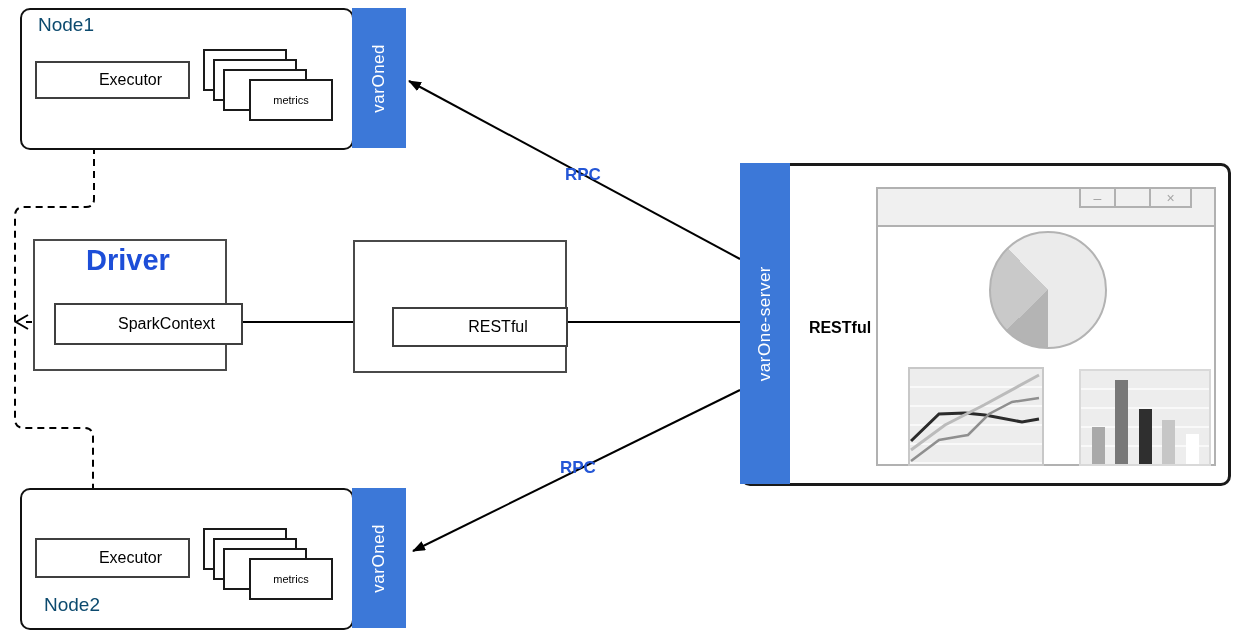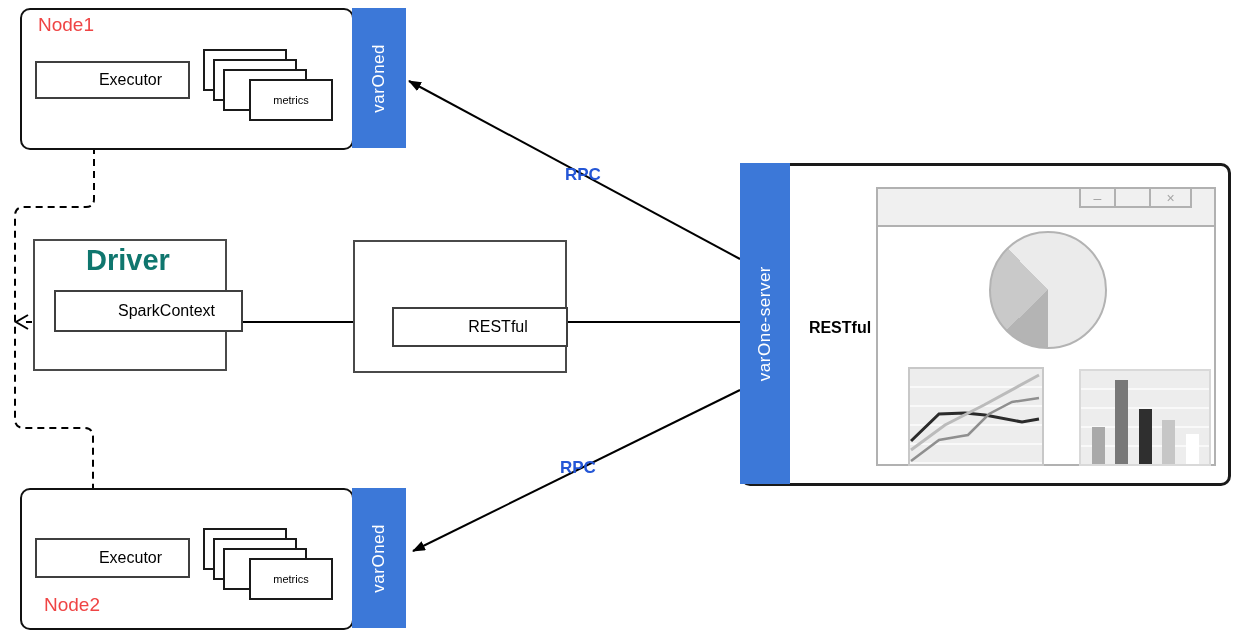--- a/index.html
+++ b/index.html
@@ -3,21 +3,21 @@
 <meta charset="utf-8">
 <style>
   html,body{margin:0;padding:0;background:#ffffff;}
   #canvas{
     position:relative;width:1250px;height:644px;background:#ffffff;
     font-family:"Liberation Sans","DejaVu Sans",sans-serif;color:#000;overflow:hidden;
   }
   .abs{position:absolute;}
   
   .node-box{background:#fff;border:2px solid #111;border-radius:10px;}
-  .node-label{font-size:19px;color:#ef4444;}
+  .node-label{font-size:19px;color:#0c4a6e;}
   .inner-box{background:#fff;border:2px solid #3f3f3f;display:flex;align-items:center;justify-content:center;font-size:16px;padding-left:36px;}
   .card{position:absolute;width:80px;height:38px;background:#fff;border:2px solid #1a1a1a;}
   .card-front{display:flex;align-items:center;justify-content:center;font-size:11px;margin-left:16px;}
   
   .blue-bar{display:flex;align-items:center;justify-content:center;}
   .vtext{writing-mode:vertical-rl;transform:rotate(180deg);color:#fff;font-size:17px;letter-spacing:.5px;}
   
   .plain-box{background:#fff;border:2px solid #4a4a4a;}
   .big-title{font-size:29px;text-align:center;}
   
@@ -93,22 +93,22 @@
   <div class="abs inner-box" style="left:35px;top:538px;width:115px;height:36px;">Executor</div>
   <div class="abs card" style="left:203px;top:528px;"></div>
   <div class="abs card" style="left:213px;top:538px;"></div>
   <div class="abs card" style="left:223px;top:548px;"></div>
   <div class="abs card card-front" style="left:233px;top:558px;">metrics</div>
   <div class="abs blue-bar" style="left: 352px; top: 488px; width: 54px; height: 140px; background: rgb(60, 120, 216);">
     <span class="vtext">varOned</span>
   </div>
 
   <div class="abs plain-box" style="left:33px;top:239px;width:190px;height:128px;"></div>
-  <div class="abs big-title" style="left: 33px; top: 244px; width: 190px; font-weight: bold; color: #0f766e;">Driver</div>
-  <div class="abs inner-box" style="left:54px;top:290px;width:149px;height:38px;">SparkContext</div>
+  <div class="abs big-title" style="left: 33px; top: 244px; width: 190px; font-weight: bold; color: #1d4ed8;">Driver</div>
+  <div class="abs inner-box" style="left:54px;top:303px;width:149px;height:38px;">SparkContext</div>
 
   <div class="abs plain-box" style="left:353px;top:240px;width:210px;height:129px;"></div>
   <div class="abs inner-box" style="left:392px;top:307px;width:136px;height:36px;">RESTful</div>
 
   <div class="abs rpc" style="left: 565px; top: 165px; color: rgb(36, 86, 214);">RPC</div>
   <div class="abs rpc" style="left: 560px; top: 458px; color: rgb(36, 86, 214);">RPC</div>
 
   <div class="abs server-box" style="left:740px;top:163px;width:485px;height:317px;"></div>
   <div class="abs blue-bar" style="left: 740px; top: 163px; width: 50px; height: 321px; background: rgb(60, 120, 216);">
     <span class="vtext">varOne-server</span>

